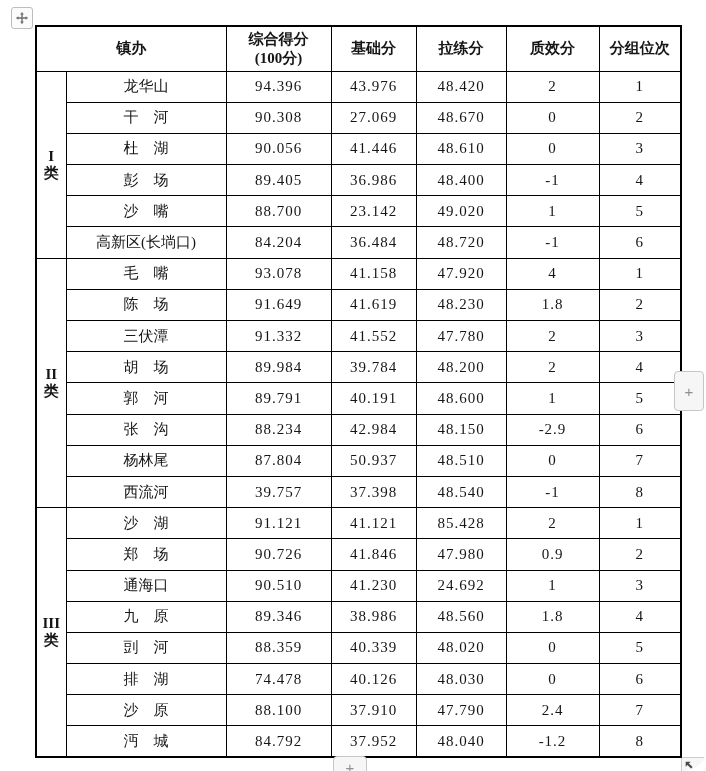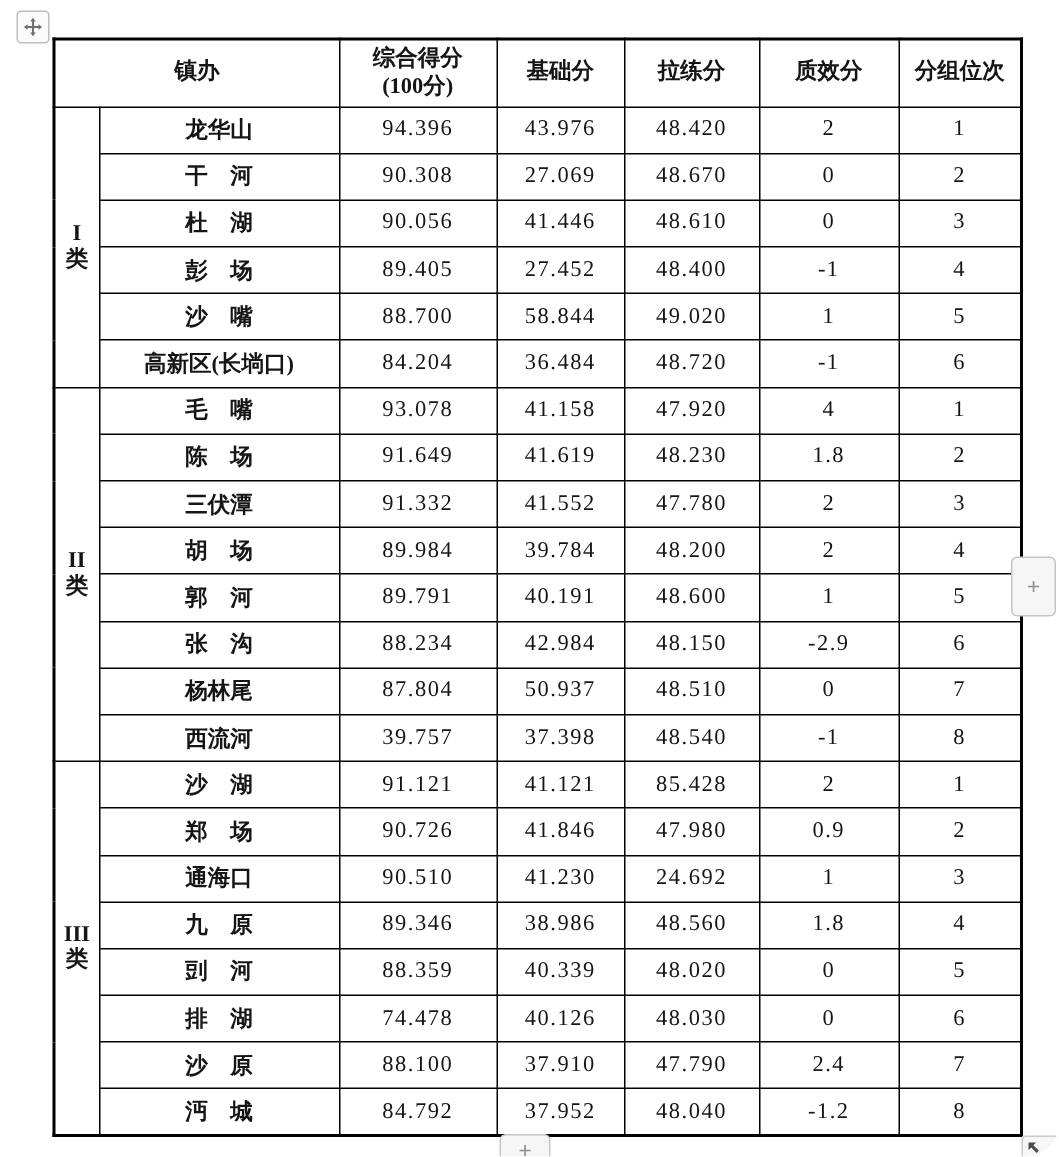--- a/index.html
+++ b/index.html
@@ -19,21 +19,21 @@
     border-collapse:collapse;table-layout:fixed;
     border:2px solid #000;
   }
   table.score th,table.score td{
     border:1px solid #000;text-align:center;vertical-align:middle;
     padding:0;overflow:hidden;
   }
   thead tr{height:45px;}
   tbody tr{height:31.2px;}
   th{font-weight:700;font-size:15px;line-height:19px;}
-  .name-cell{font-weight:700;font-size:15px;}
+  .name-cell{font-weight:400;font-size:15px;}
   .num-cell{font-weight:400;font-size:15px;letter-spacing:1px;}
   .group-cell{font-size:15px;font-weight:700;line-height:17px;}
   .group-cell div{line-height:17px;}
   
   .add-btn{
     position:absolute;background:#f6f6f6;border:1px solid #c6c6c6;border-radius:4px;
     color:#8f8f8f;font-size:15px;line-height:1;display:flex;align-items:center;justify-content:center;
     padding:0;font-family:"Liberation Sans","DejaVu Sans",sans-serif;cursor:pointer;
   }
   .add-col{left:674px;top:371px;width:30px;height:40px;}
@@ -106,29 +106,29 @@
           <td class="name-cell">杜　湖</td>
           <td class="num-cell">90.056</td>
           <td class="num-cell">41.446</td>
           <td class="num-cell">48.610</td>
           <td class="num-cell">0</td>
           <td class="num-cell">3</td>
         </tr>
         <tr>
           <td class="name-cell">彭　场</td>
           <td class="num-cell">89.405</td>
-          <td class="num-cell">27.452</td>
+          <td class="num-cell">36.986</td>
           <td class="num-cell">48.400</td>
           <td class="num-cell">-1</td>
           <td class="num-cell">4</td>
         </tr>
         <tr>
           <td class="name-cell">沙　嘴</td>
           <td class="num-cell">88.700</td>
-          <td class="num-cell">58.844</td>
+          <td class="num-cell">23.142</td>
           <td class="num-cell">49.020</td>
           <td class="num-cell">1</td>
           <td class="num-cell">5</td>
         </tr>
         <tr>
           <td class="name-cell">高新区(长埫口)</td>
           <td class="num-cell">84.204</td>
           <td class="num-cell">36.484</td>
           <td class="num-cell">48.720</td>
           <td class="num-cell">-1</td>

